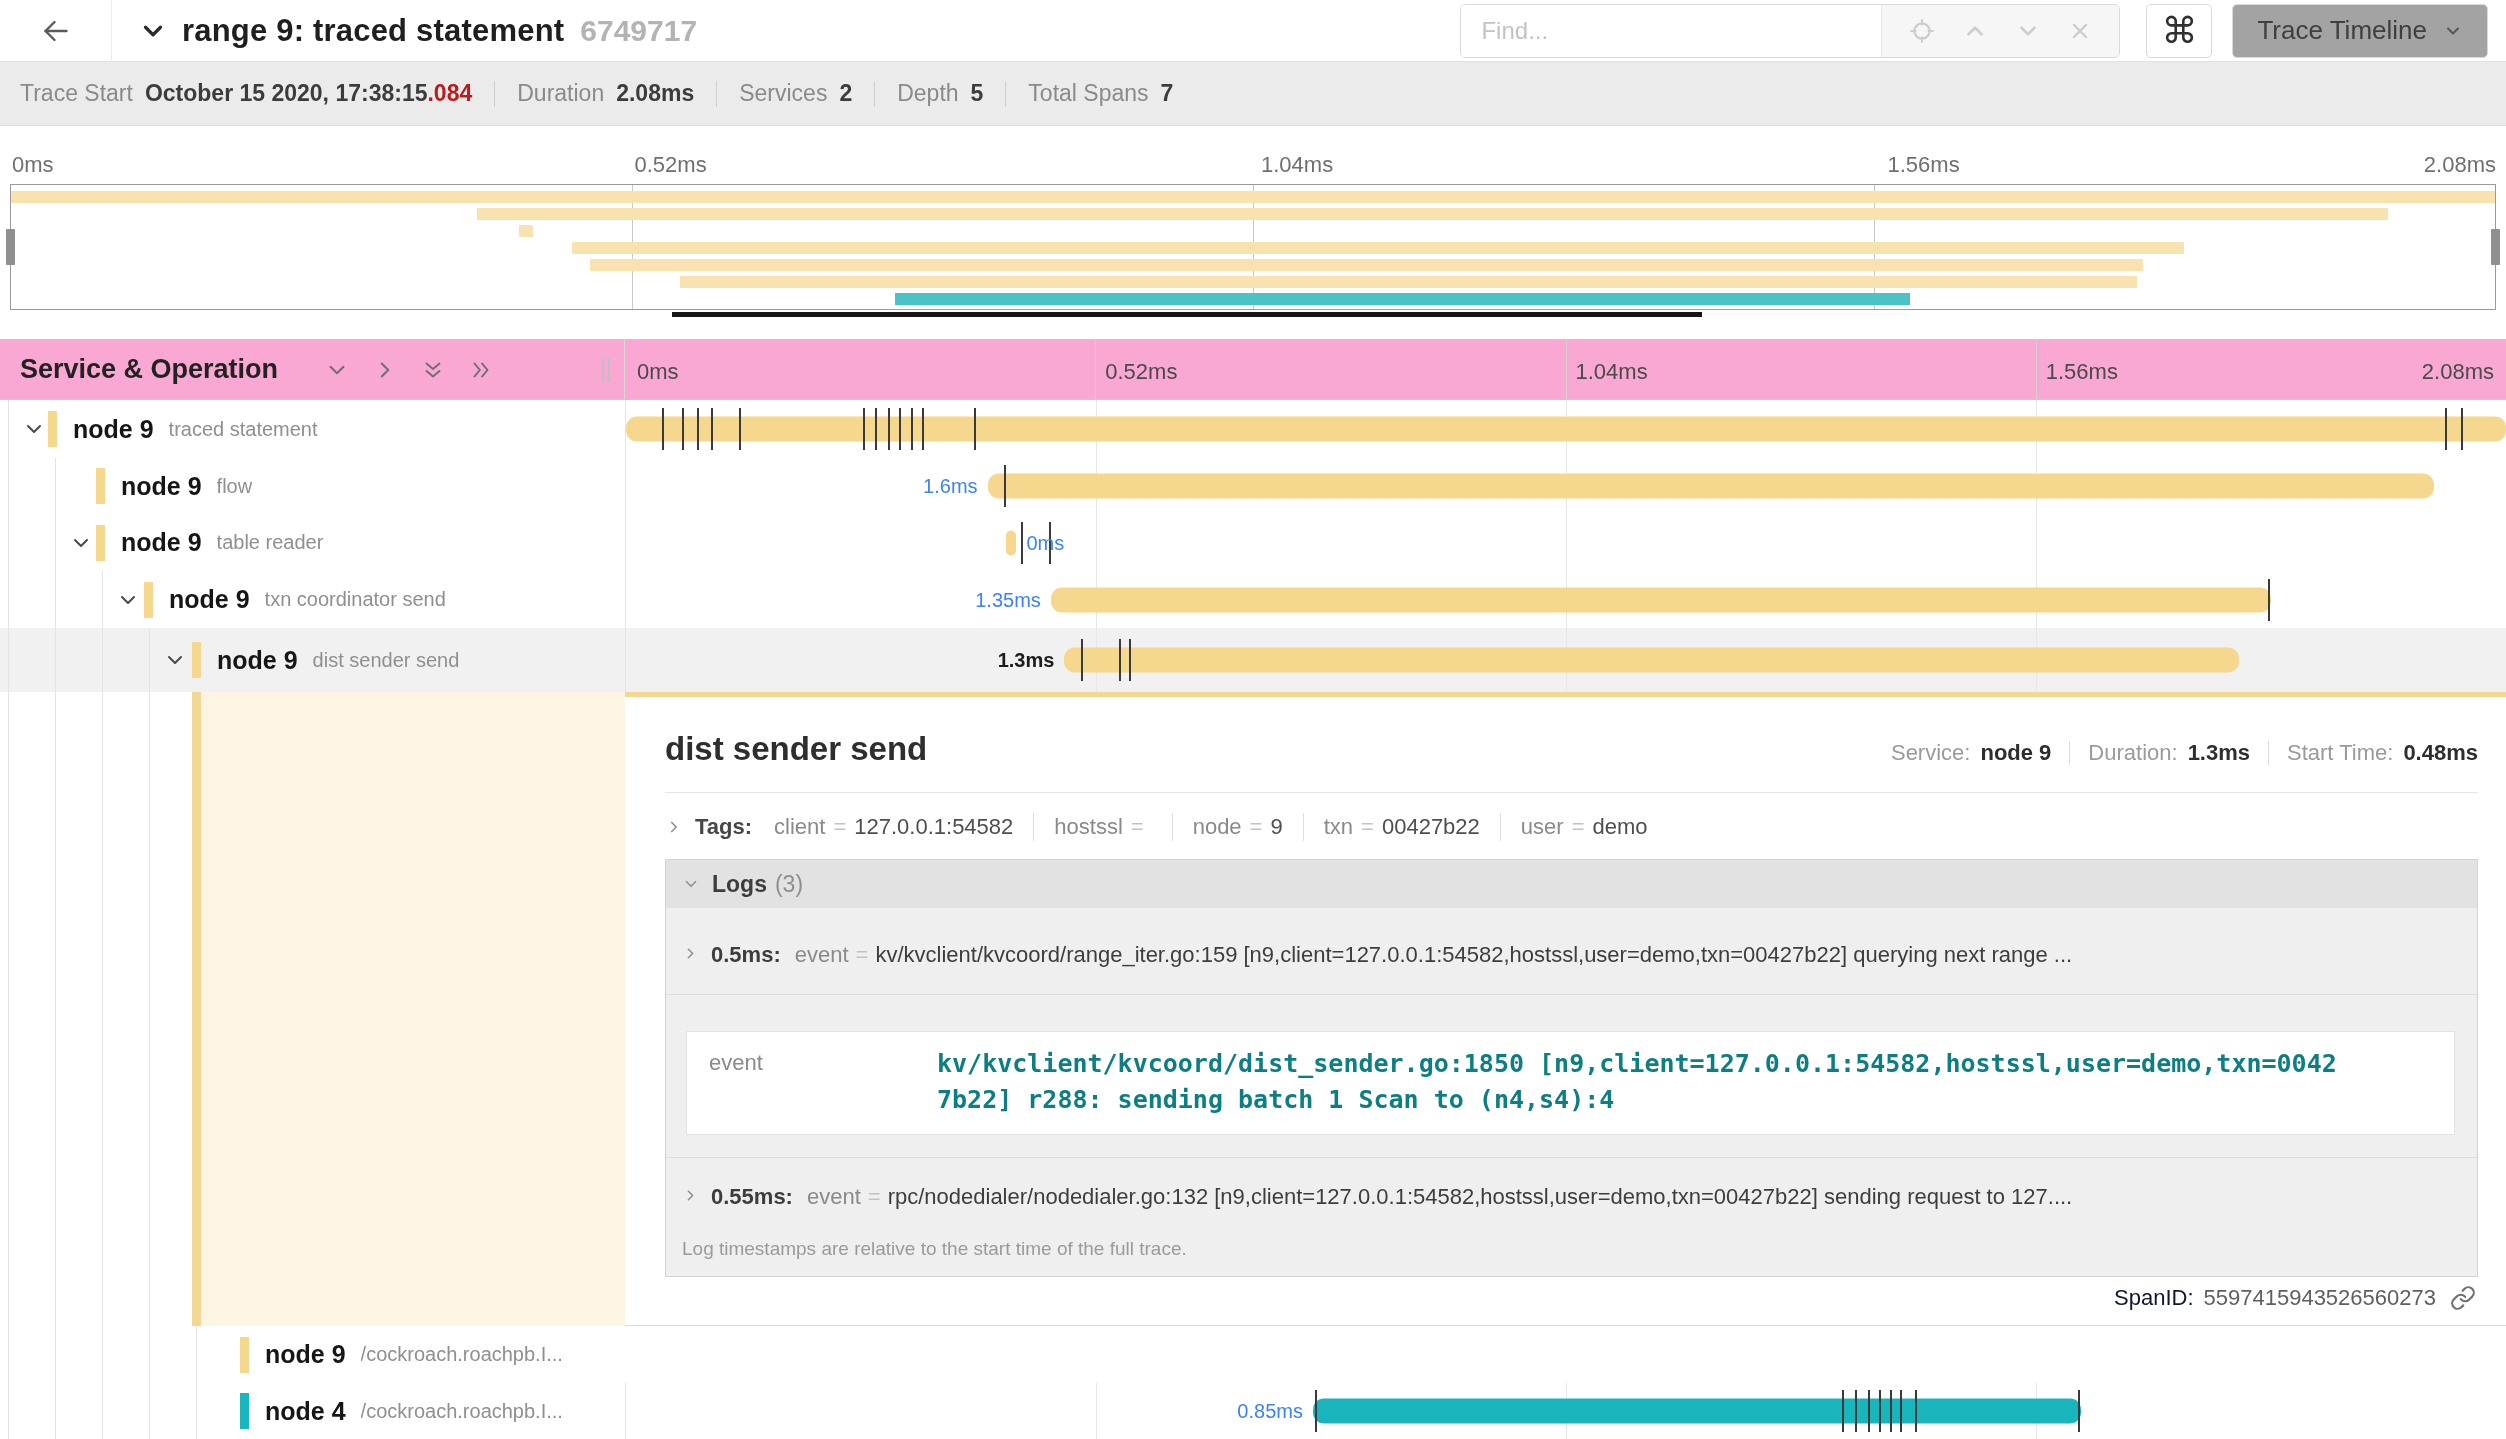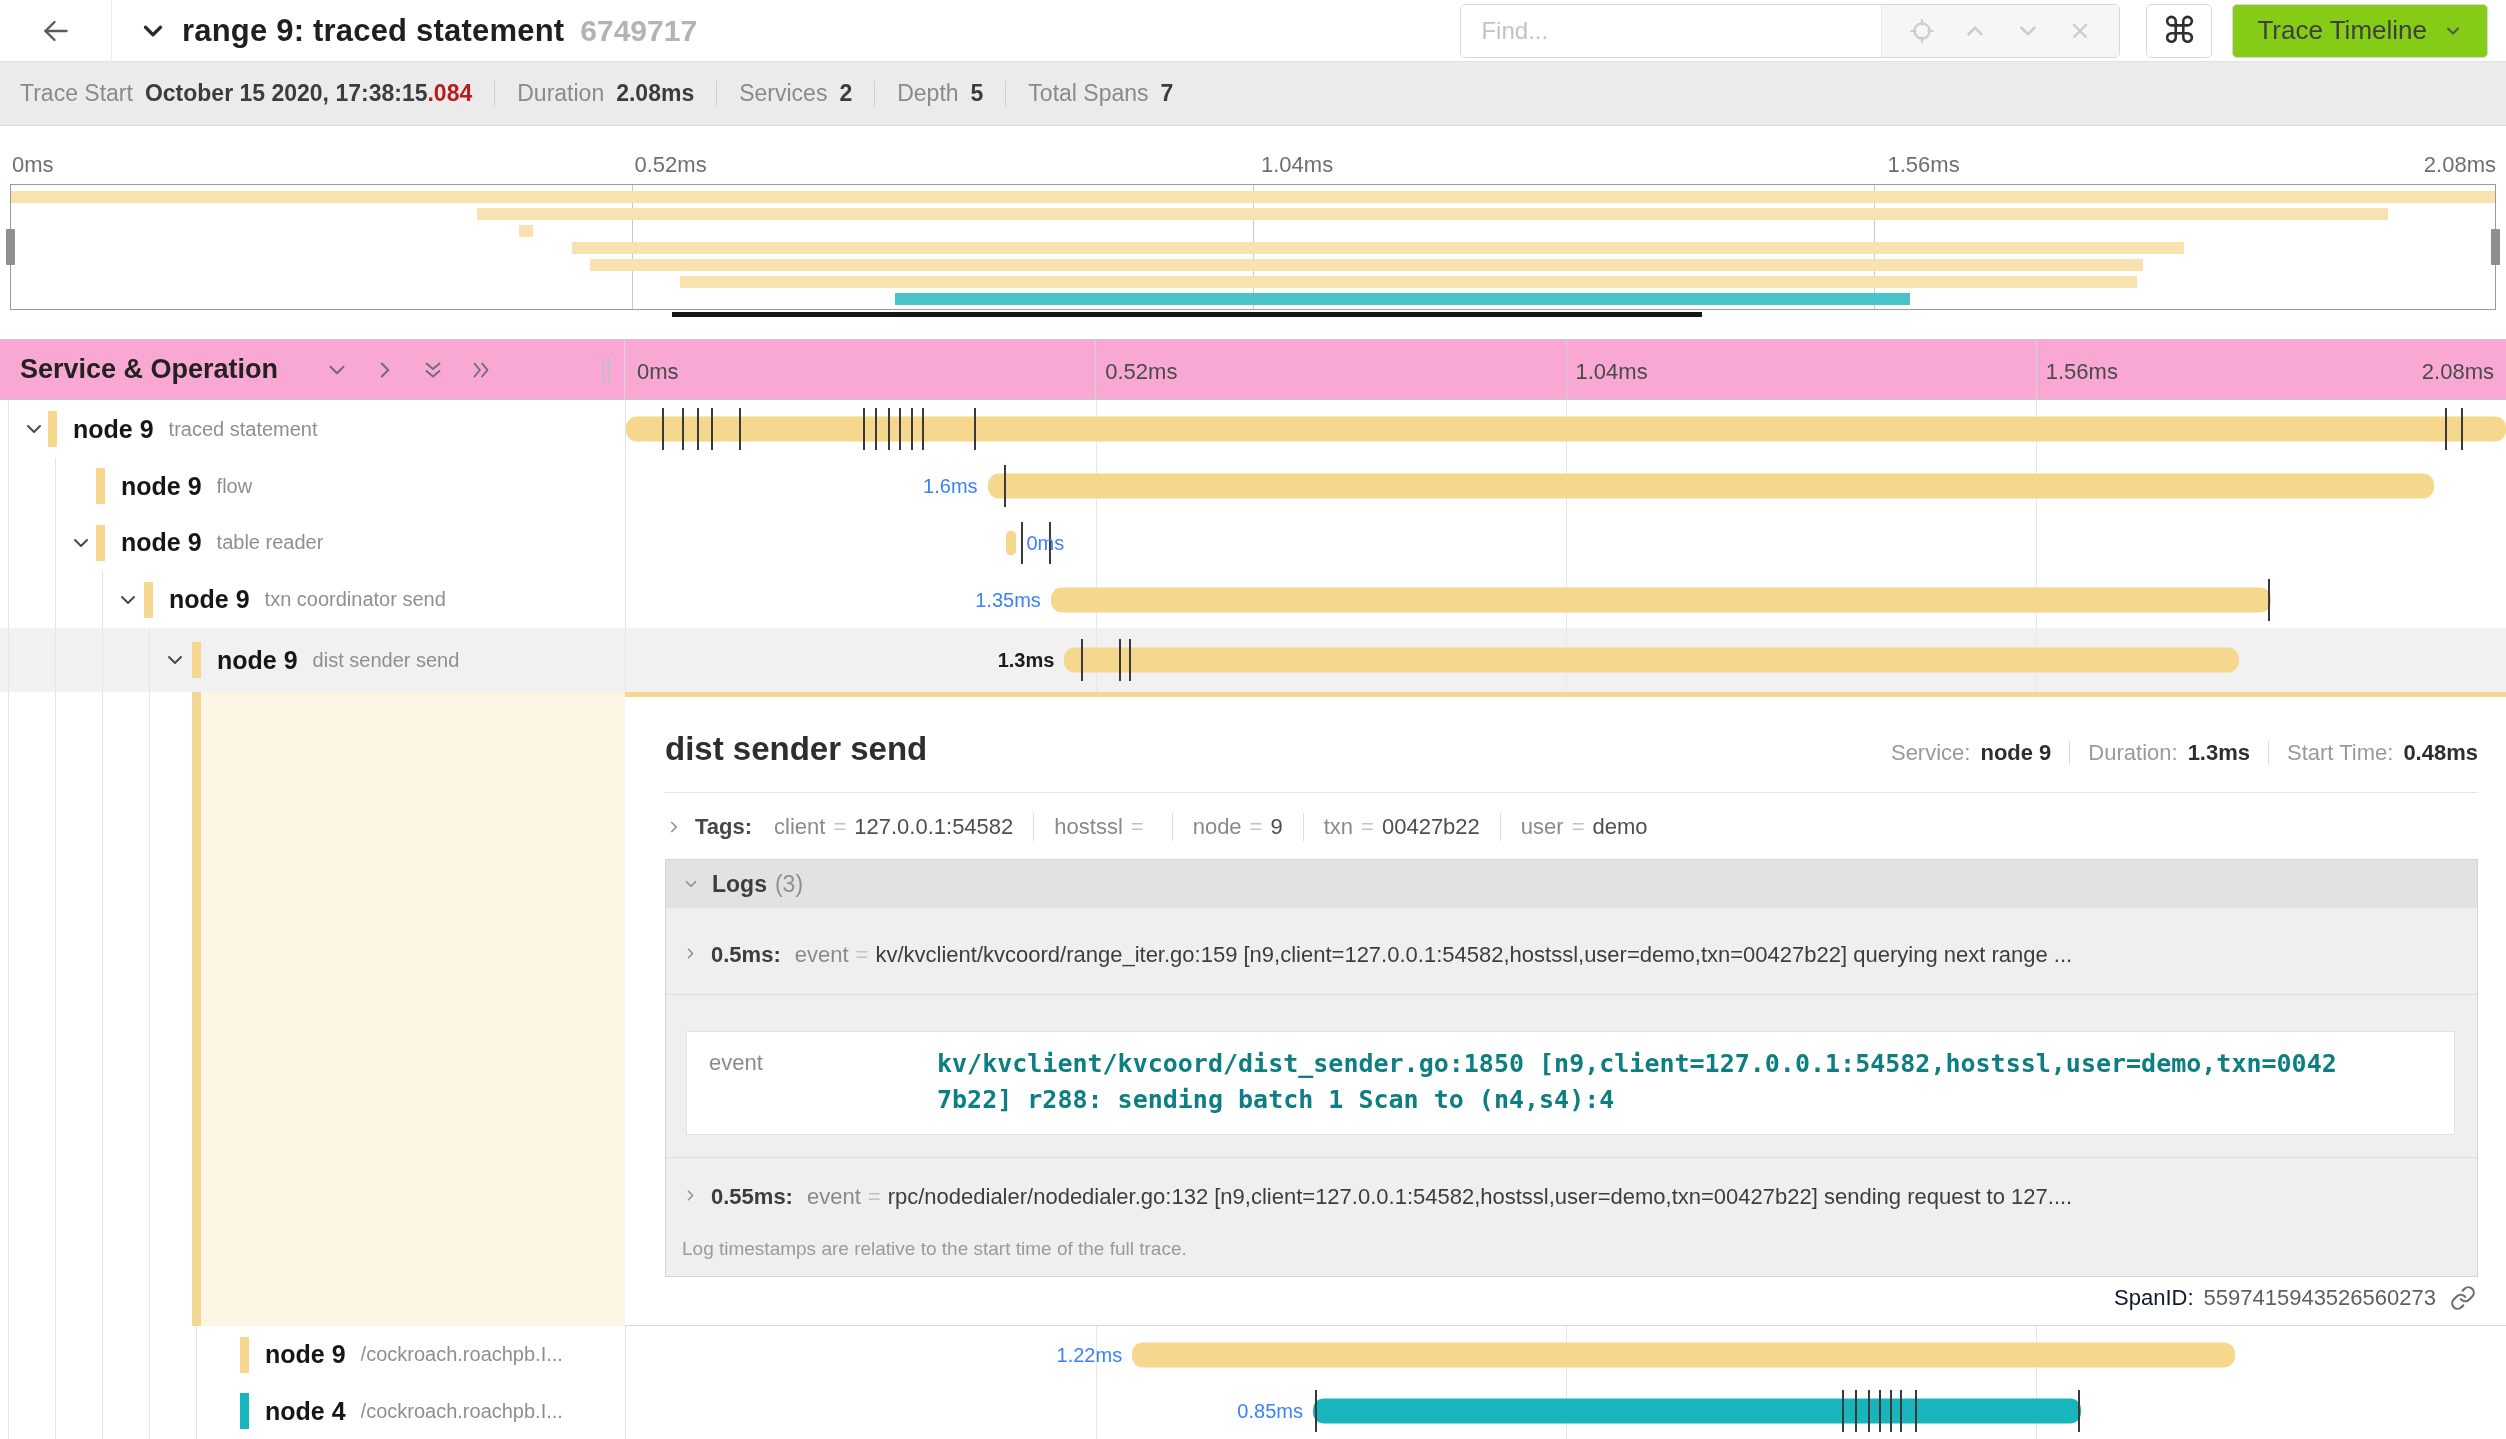--- a/index.html
+++ b/index.html
@@ -16,21 +16,21 @@
   .trace-title { font-size:31px; font-weight:bold; color:#1f1f1f; letter-spacing:0.2px; }
   .trace-id { font-size:30px; color:#b3b3b3; margin-left:16px; font-weight:bold; }
   .find-group { display:flex; height:54px; width:660px; border:1px solid #d9d9d9; border-radius:5px; overflow:hidden; margin-right:26px; background:#fff; }
   .find-input { flex:1; border:none; outline:none; font-size:24px; padding:0 20px; color:#444; font-family:inherit; }
   .find-input::placeholder { color:#c3c3c3; }
   .find-suffix { width:238px; background:#f6f6f6; border-left:1px solid #e8e8e8; display:flex; align-items:center; justify-content:space-evenly; color:#cdcdcd; }
   .icon-btn { display:flex; align-items:center; justify-content:center; cursor:pointer; }
   .kbd-btn { width:66px; height:54px; border:1px solid #d9d9d9; border-radius:5px; display:flex; align-items:center; justify-content:center;
     font-size:36px; color:#2f2f2f; margin-right:20px; background:#fff; cursor:pointer; }
   .view-btn { height:54px; border:1px solid #d9d9d9; border-radius:5px; display:flex; align-items:center; gap:16px;
-    font-size:26px; color:#3f3f3f; padding:0 24px; margin-right:18px; background:#84cc16; cursor:pointer; }
+    font-size:26px; color:#3f3f3f; padding:0 24px; margin-right:18px; background:#a3a3a3; cursor:pointer; }
 
   
   .summary-bar { position:absolute; top:62px; left:0; width:100%; height:64px; background:#ebebeb;
     border-bottom:1px solid #dcdcdc; display:flex; align-items:center; padding-left:20px; font-size:23px; }
   .sum-item { display:flex; align-items:baseline; }
   .sum-label { color:#8a8a8a; margin-right:12px; }
   .sum-value { color:#3c3c3c; font-weight:bold; }
   .sum-muted { color:#b91c1c; font-weight:bold; }
   .sum-sep { width:1px; height:26px; background:#cfcfcf; margin:0 22px; align-self:center; }
 
@@ -579,29 +579,20 @@
             <i style="left: 102px;"></i>
             <i style="left: 149px;"></i>
             <i style="left: 196px;"></i>
           </div>
         <div class="tree-content" style="padding-left: 240px;">
           <span class="chip" style="background: rgb(245, 215, 142);"></span>
           <span class="svc-name">node 9</span>
           <span class="op-name">/cockroach.roachpb.I...</span>
         </div>
       </div>
-      <div class="tl-cell tl-canvas">
-        <div class="vgrid">
-            <span></span>
-            <span></span>
-            <span></span>
-          </div>
-      <div class="tl-bar" style="left: 26.9231%; width: 58.6538%; background: rgb(245, 215, 142);"></div>
-          <div class="tl-label" style="right: 73.0769%;">1.22ms</div>
-        </div>
     </div>
 
     <div class="row span-row" style="height:56px">
       <div class="left-cell">
         <div class="guides">
             <i style="left: 8px;"></i>
             <i style="left: 55px;"></i>
             <i style="left: 102px;"></i>
             <i style="left: 149px;"></i>
             <i style="left: 196px;"></i>

